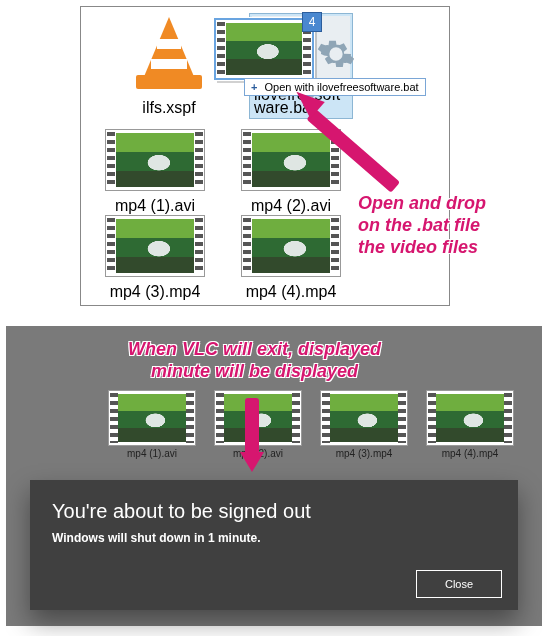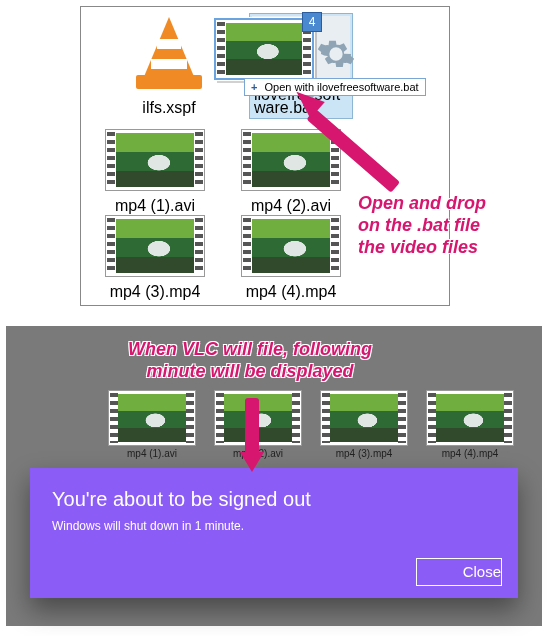--- a/index.html
+++ b/index.html
@@ -181,46 +181,46 @@
   .bg-row {
     position: absolute;
     left: 102px; top: 64px;
     display: flex;
     gap: 18px;
   }
   .bg-row .vthumb { width: 88px; height: 56px; padding: 3px 9px; }
   .bg-row .cap { font-size: 10px; text-align: center; color: #222; margin-top: 2px; }
   .dialog {
     position: absolute;
-    left: 24px; top: 142px;
+    left: 24px; top: 154px;
     width: 488px; height: 130px;
-    background: #8b5cf6;
+    background: #404040;
     color: #fff;
     padding: 16px 22px 14px 22px;
     box-shadow: 0 12px 24px rgba(0,0,0,.4);
   }
   .dialog h2 {
     margin: 4px 0 8px 0;
     font-weight: 400;
     font-size: 20px;
   }
   .dialog p {
     margin: 0;
     font-size: 12px;
-    font-weight: 400;
+    font-weight: 700;
   }
   .dlg-btn {
     position: absolute;
     right: 16px; bottom: 12px;
     width: 86px; height: 28px;
     border: 1px solid #fff;
     background: transparent;
     color: #fff;
-    font-size: 15px;
-    text-align: right;
+    font-size: 11px;
+    text-align: center;
     line-height: 26px;
     cursor: pointer;
   }
   
   .a2-shaft {
     left: 245px; top: 398px;
     width: 14px; height: 58px;
     border-radius: 3px;
     z-index: 20;
   }
@@ -338,18 +338,18 @@
   </div>
 
   <div class="dialog">
     <h2>You're about to be signed out</h2>
     <p>Windows will shut down in 1 minute.</p>
     <div class="dlg-btn">Close</div>
   </div>
 </div>
 
 <div class="anno-txt" style="left:128px; top:338px; text-align:center;">
-  <div>When VLC will file, following</div>
+  <div>When VLC will exit, displayed</div>
   <div>minute will be displayed</div>
 </div>
 
 <div class="arrow-shaft a2-shaft"></div>
 <div class="arrow a2-head"></div>
 
 </body></html>

